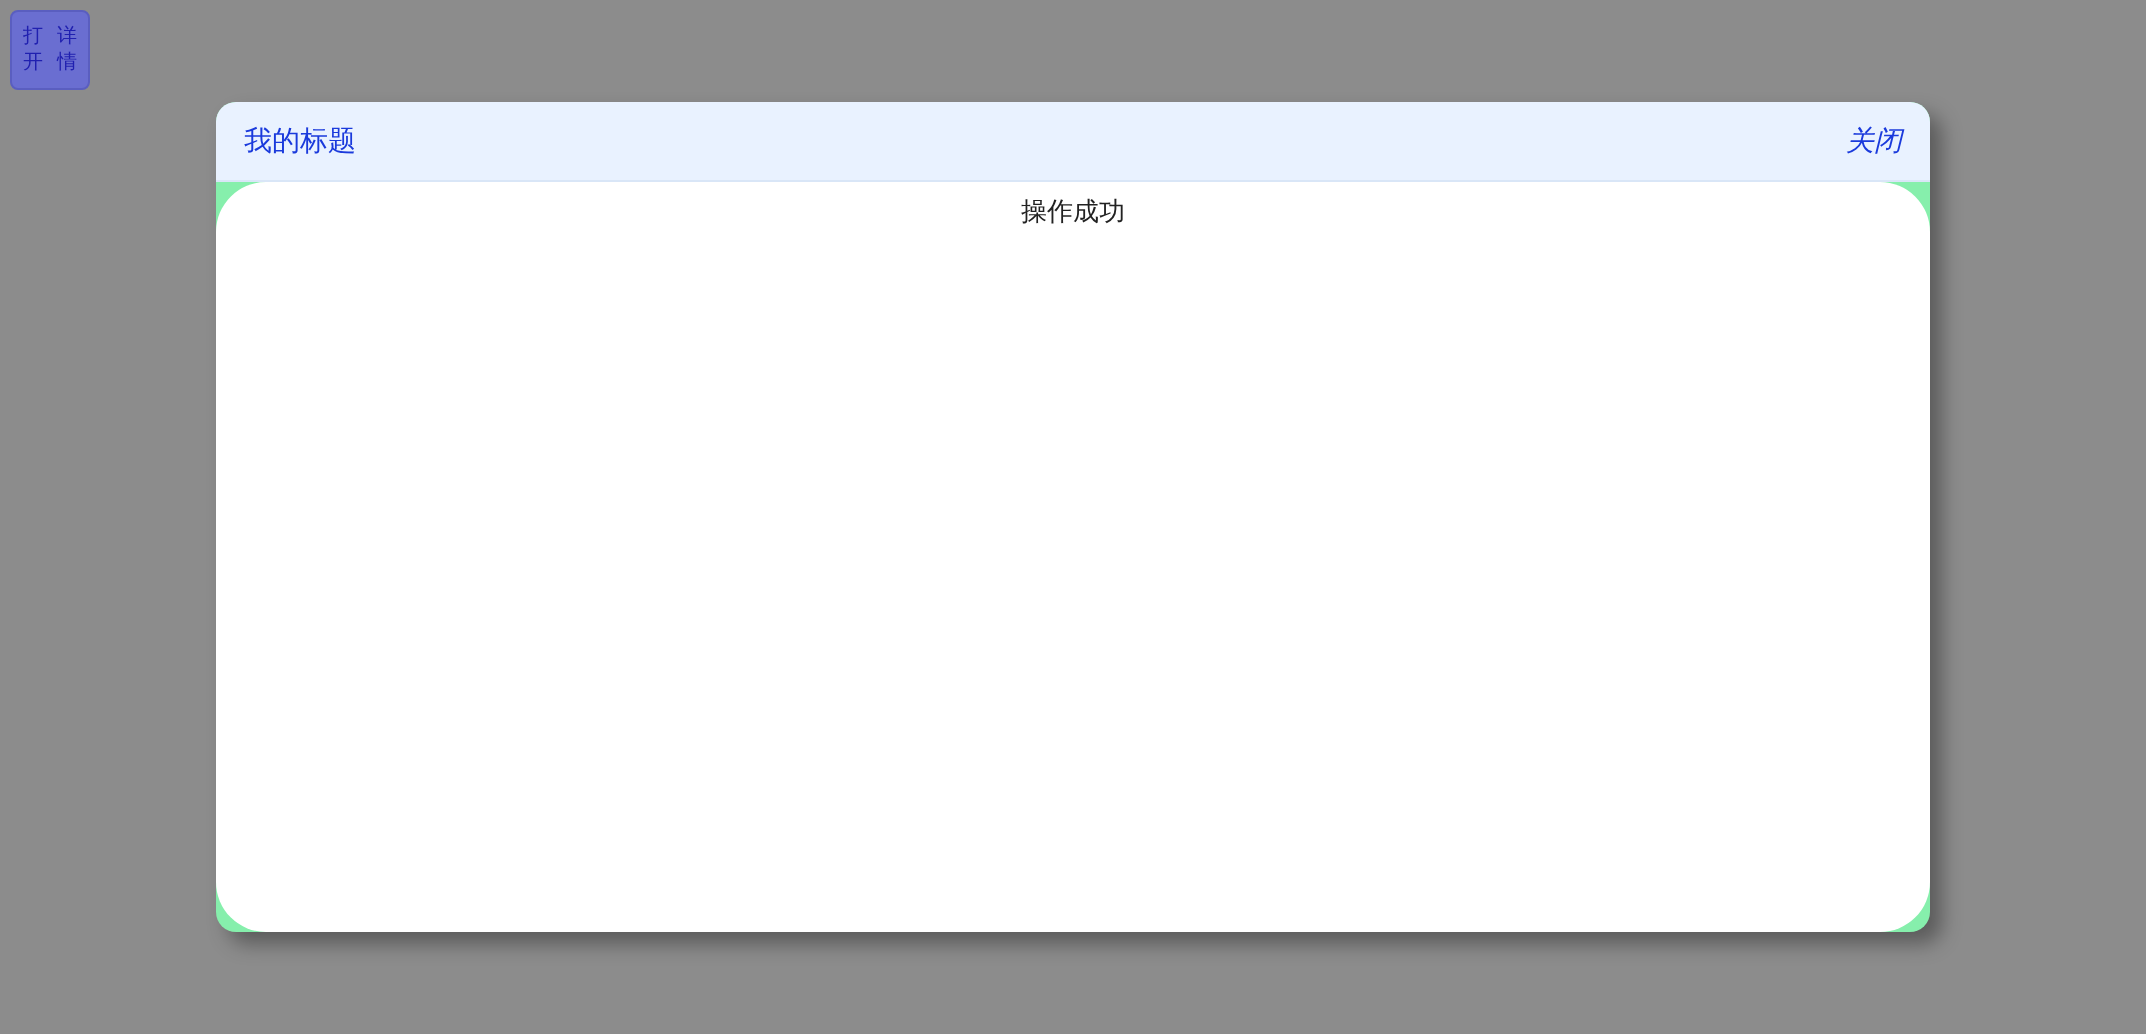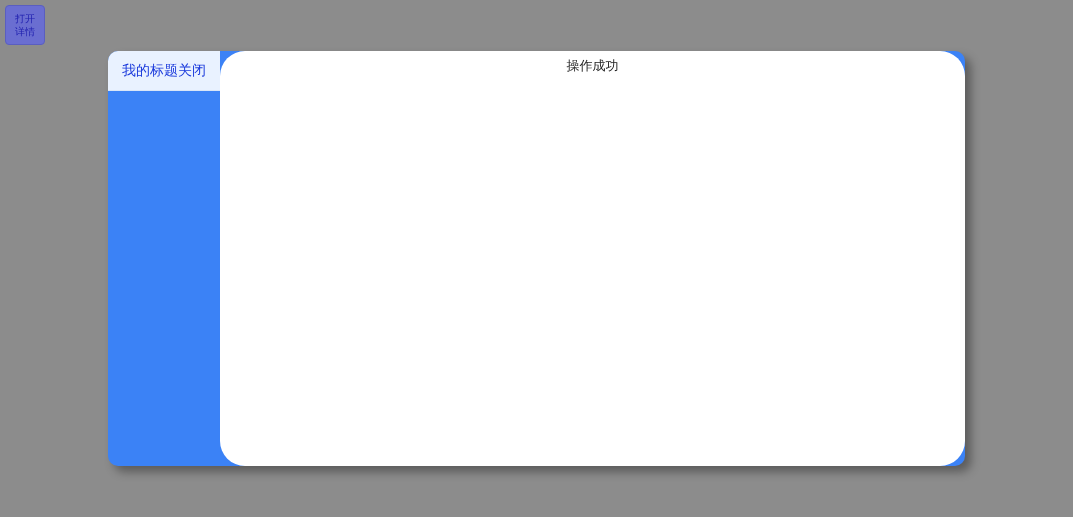--- a/index.html
+++ b/index.html
@@ -23,56 +23,57 @@
       height: 40px;
       background: #6a6ed1;
       border: 1px solid #5a5ec0;
       border-radius: 4px;
       color: #2020b0;
       font-size: 10px;
       line-height: 1.3;
       text-align: center;
       cursor: pointer;
       display: flex;
-      flex-direction: column;
+      flex-direction: row;
       justify-content: center;
       align-items: center;
       padding: 2px;
     }
     .modal {
       position: absolute;
       top: 51px;
       left: 108px;
       width: 857px;
       height: 415px;
-      background: #3b82f6;
+      background: #86efac;
       border-radius: 10px;
       box-shadow: 6px 6px 10px rgba(0,0,0,0.35);
       overflow: hidden;
       display: flex;
-      flex-direction: row;
+      flex-direction: column;
     }
     .modal-header {
       height: 40px;
       background: #e9f2ff;
       display: flex;
       align-items: center;
       justify-content: space-between;
       padding: 0 14px;
       border-bottom: 1px solid #d9e6f7;
     }
     .modal-title {
       color: #1a3adc;
       font-size: 14px;
     }
     .modal-close {
       color: #1a3adc;
       font-size: 14px;
       cursor: pointer;
       user-select: none;
+      font-style: italic;
     }
     .modal-body {
       flex: 1;
       background: #ffffff;
       text-align: center;
       padding-top: 6px;
       border-radius: 25px;
     }
     .modal-message {
       color: #222;

